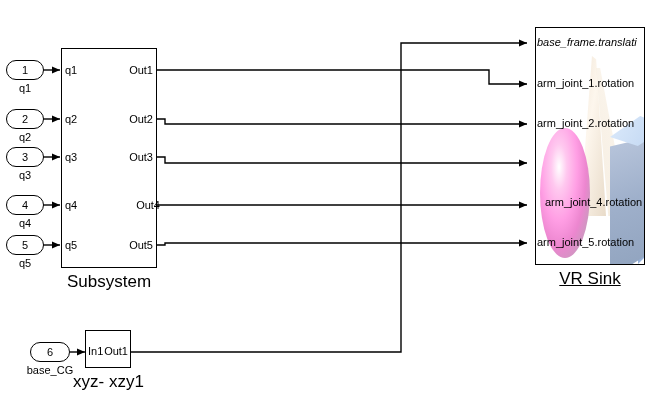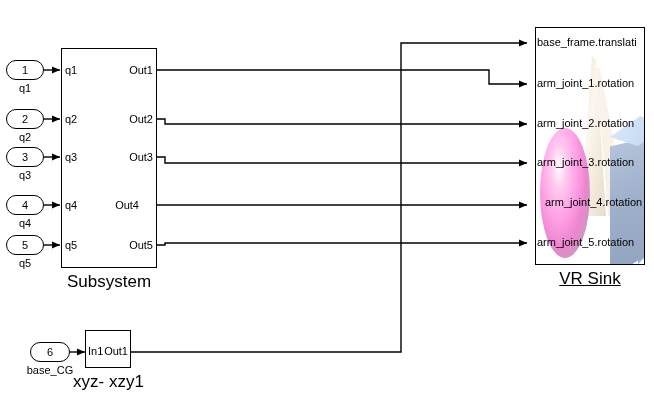--- a/index.html
+++ b/index.html
@@ -222,21 +222,21 @@
 
   <div class="portname" style="left:65px; top:64px;">q1</div>
   <div class="portname" style="left:65px; top:113px;">q2</div>
   <div class="portname" style="left:65px; top:151px;">q3</div>
   <div class="portname" style="left:65px; top:199px;">q4</div>
   <div class="portname" style="left:65px; top:239px;">q5</div>
 
   <div class="portname right" style="left:93px; top:64px; width:60px;">Out1</div>
   <div class="portname right" style="left:93px; top:113px; width:60px;">Out2</div>
   <div class="portname right" style="left:93px; top:151px; width:60px;">Out3</div>
-  <div class="portname right" style="left:79px; top:199px; width:60px;">Out4</div>
+  <div class="portname right" style="left:100px; top:199px; width:60px;">Out4</div>
   <div class="portname right" style="left:93px; top:239px; width:60px;">Out5</div>
 
   <div class="block-caption" style="left:61px; top:272px; width:96px;">Subsystem</div>
 
   <div class="block" style="left:85px; top:330px; width:46px; height:38px;"></div>
   <div class="portname" style="left:88px; top:345px;">In1</div>
   <div class="portname right" style="left:96px; top:345px; width:32px;">Out1</div>
   <div class="block-caption" style="left:73px; top:372px; width:70px;text-align:center;">xyz- xzy1</div>
 
   <div class="block" style="left:535px; top:27px; width:110px; height:238px;">
@@ -244,32 +244,29 @@
     <div class="vr-art" style="left:0; top:0; width:108px; height:236px;">
       <div class="vr-cone"></div>
       <div class="vr-cone2"></div>
       <div class="vr-box-side"></div>
       <div class="vr-box-front"></div>
       <div class="vr-box-top"></div>
       <div class="vr-ellipsoid"></div>
     </div>
   </div>
 
-  <div class="vr-clip" style="left:537px; top:36px; width:108px; height:14px;">
+  <div class="vr-clip" style="left:537px; top:36px; width:108px; height:14px;font-style:italic;">
     <div class="vr-portlabel" style="left:0; top:0;">base_frame.translati</div>
   </div>
   <div class="vr-clip" style="left:537px; top:77px; width:108px; height:14px;">
     <div class="vr-portlabel" style="left:0; top:0;">arm_joint_1.rotation</div>
   </div>
   <div class="vr-clip" style="left:537px; top:117px; width:108px; height:14px;">
     <div class="vr-portlabel" style="left:0; top:0;">arm_joint_2.rotation</div>
   </div>
-  <div class="vr-clip" style="left:537px; top:156px; width:108px; height:14px;">
-    <div class="vr-portlabel" style="left:0; top:0;">arm_joint_3.rotation</div>
-  </div>
   <div class="vr-clip" style="left:537px; top:196px; width:108px; height:14px;">
     <div class="vr-portlabel" style="left:0; top:0;padding-left:8px;">arm_joint_4.rotation</div>
   </div>
   <div class="vr-clip" style="left:537px; top:236px; width:116px; height:14px;">
     <div class="vr-portlabel" style="left:0; top:0;">arm_joint_5.rotation</div>
   </div>
 
   <div class="block-caption" style="left:535px; top:269px; width:110px;text-decoration:underline;">VR Sink</div>
 
 </div>

